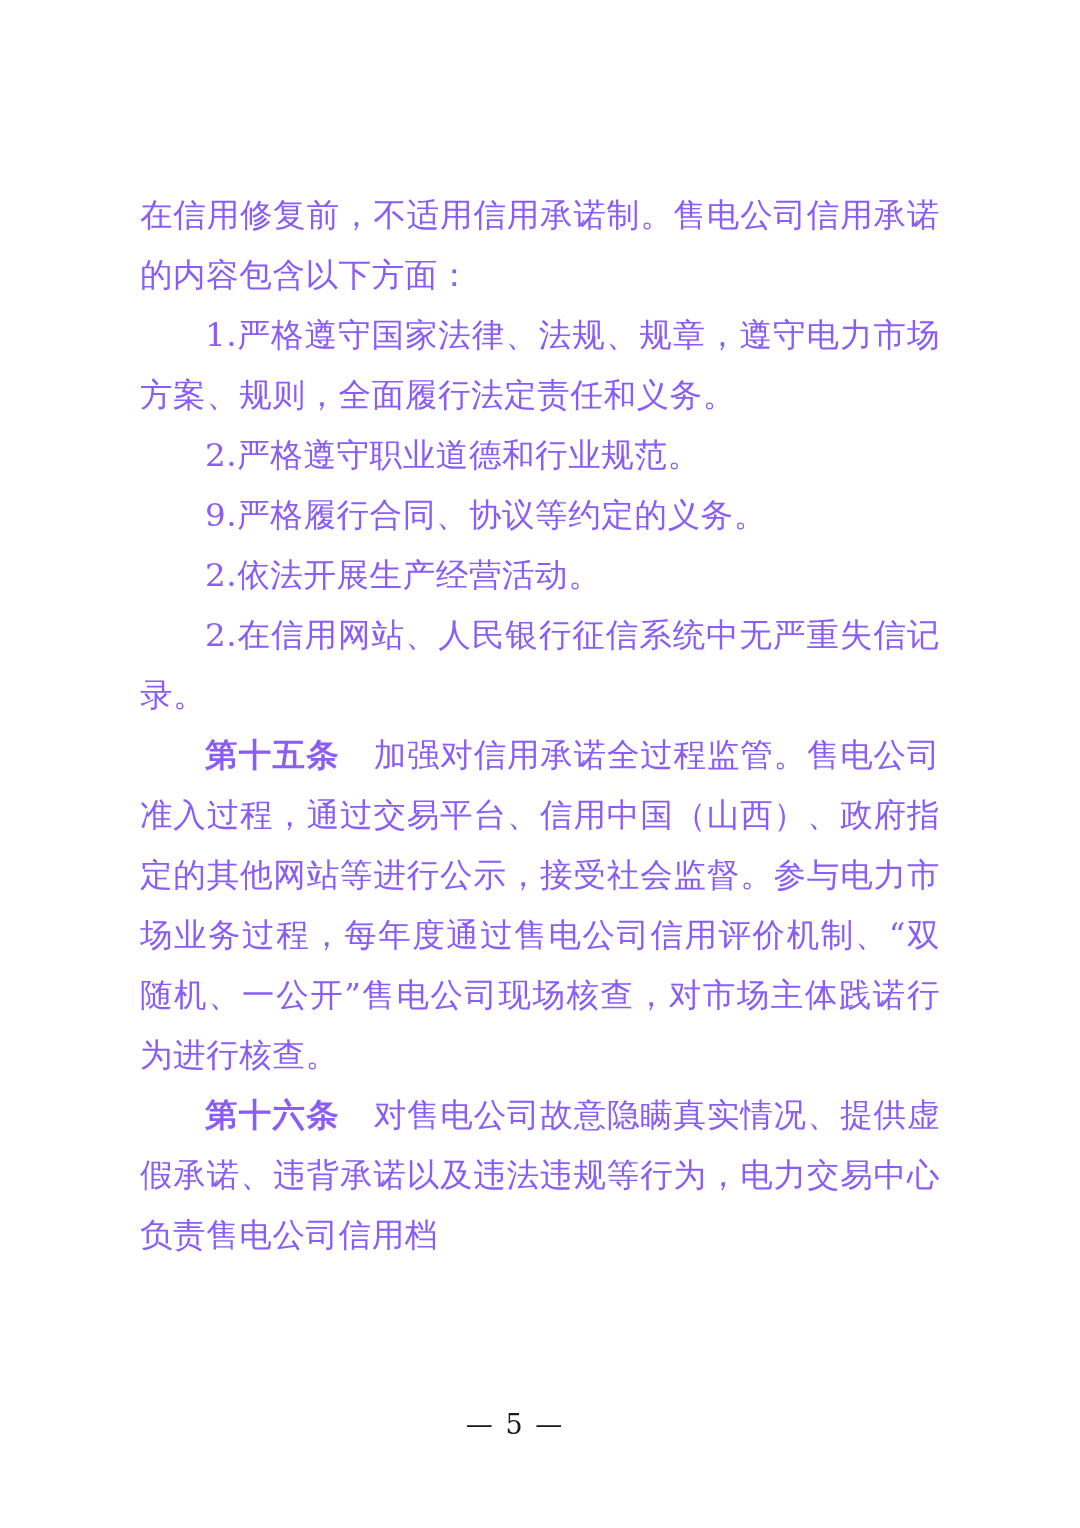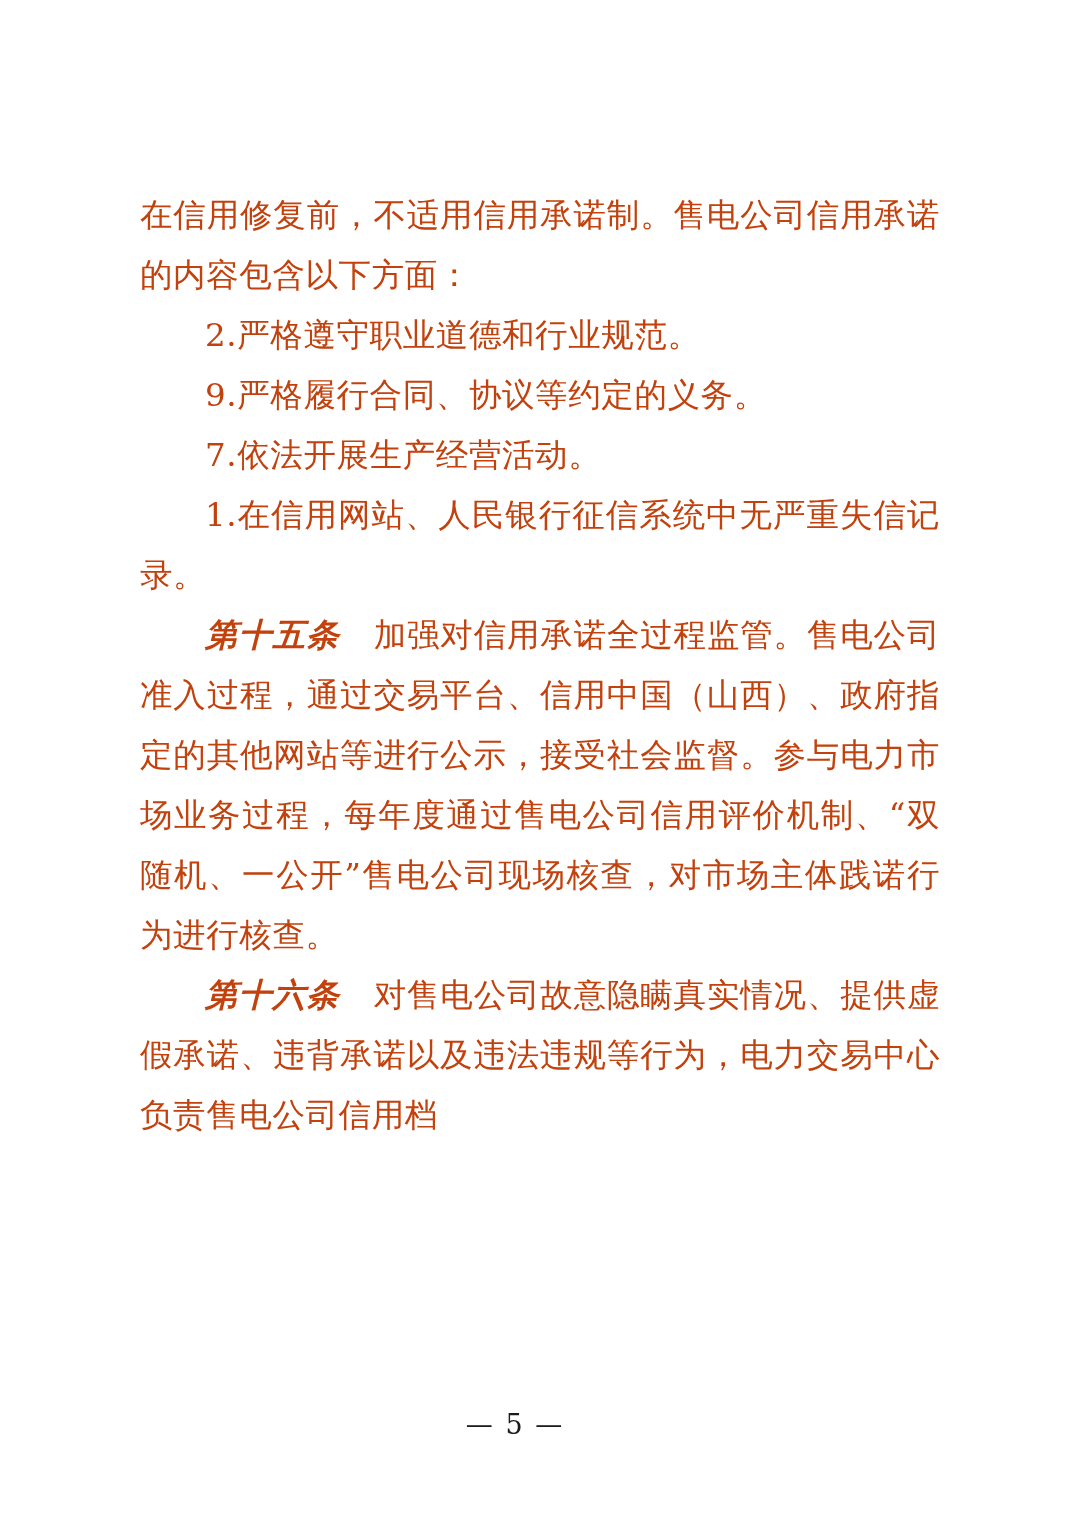--- a/index.html
+++ b/index.html
@@ -21,34 +21,33 @@
   .content {
     position: absolute;
     left: 140px;
     top: 185px;
     width: 800px;
   }
   .para {
     font-family: "DejaVu Serif", serif;
     font-size: 32.5px;
     line-height: 60px;
-    color: #c2410c;
+    color: #8b5cf6;
     letter-spacing: 0.6px;
     text-align: justify;
     text-justify: inter-ideograph;
     margin: 0;
     white-space: pre-wrap;
   }
   .indent {
     text-indent: 65px;
   }
   .article-label {
     font-weight: bold;
     letter-spacing: 1px;
-    font-style: italic;
   }
   .footer {
     position: absolute;
     left: 0;
     right: 0;
     bottom: 88px;
     text-align: center;
     padding-right: 50px;
   }
   .page-number {
@@ -60,24 +59,25 @@
 </style>
 </head>
 <body>
 
 <div class="page">
 
   <div class="content">
 
     <p class="para">在信用修复前，不适用信用承诺制。售电公司信用承诺的内容包含以下方面：</p>
 
+    <p class="para indent">1.严格遵守国家法律、法规、规章，遵守电力市场方案、规则，全面履行法定责任和义务。</p>
     <p class="para indent">2.严格遵守职业道德和行业规范。</p>
     <p class="para indent">9.严格履行合同、协议等约定的义务。</p>
-    <p class="para indent">7.依法开展生产经营活动。</p>
-    <p class="para indent">1.在信用网站、人民银行征信系统中无严重失信记录。</p>
+    <p class="para indent">2.依法开展生产经营活动。</p>
+    <p class="para indent">2.在信用网站、人民银行征信系统中无严重失信记录。</p>
 
     <p class="para indent"><span class="article-label">第十五条　</span><span>加强对信用承诺全过程监管。售电公司准入过程，通过交易平台、信用中国（山西）、政府指定的其他网站等进行公示，接受社会监督。参与电力市场业务过程，每年度通过售电公司信用评价机制、“双随机、一公开”售电公司现场核查，对市场主体践诺行为进行核查。</span></p>
 
     <p class="para indent"><span class="article-label">第十六条　</span><span>对售电公司故意隐瞒真实情况、提供虚假承诺、违背承诺以及违法违规等行为，电力交易中心负责售电公司信用档</span></p>
 
   </div>
 
   <div class="footer">
     <span class="page-number">— 5 —</span>
   </div>

